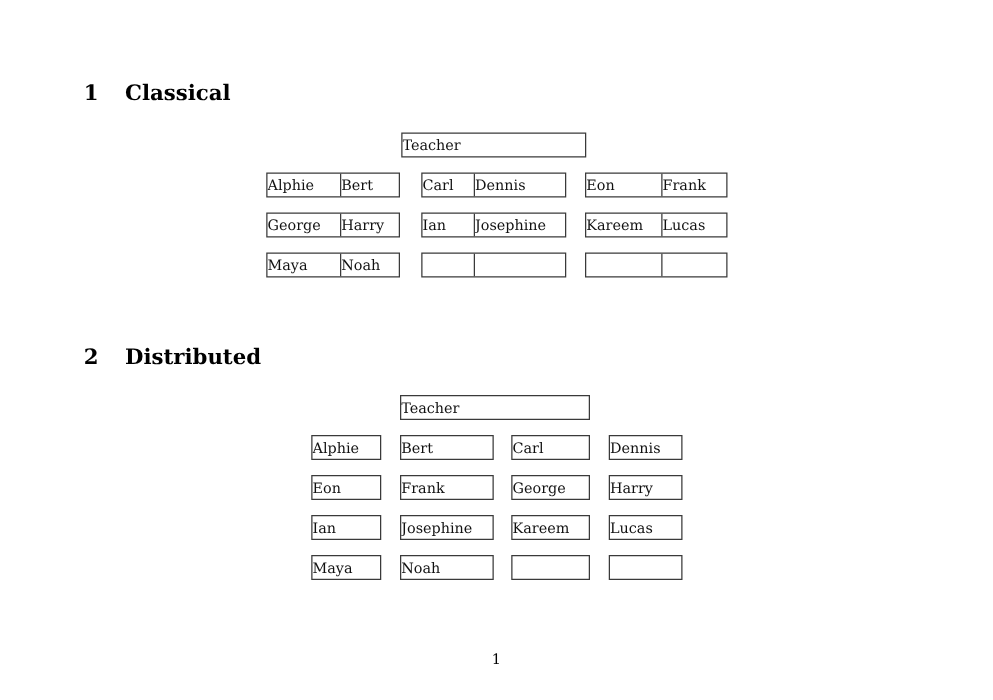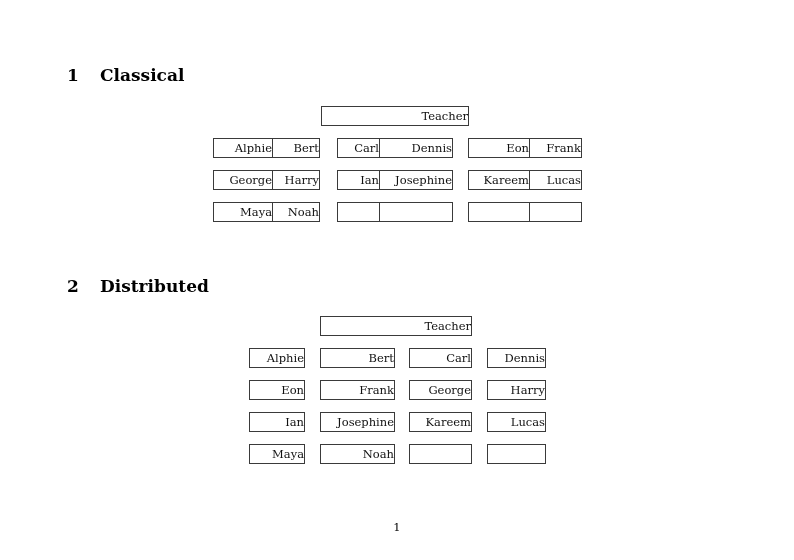--- a/index.html
+++ b/index.html
@@ -49,21 +49,21 @@
     height: 20px;
     display: flex;
     box-sizing: border-box;
     border: 1px solid #3a3a3a;
     background: #ffffff;
   }
   .cell {
     box-sizing: border-box;
     height: 18px;
     line-height: 18px;
-    text-align: right;
+    text-align: left;
     font-size: 11.5px;
     white-space: nowrap;
     overflow: hidden;
     color: #111111;
   }
   .cell + .cell {
     border-left: 1px solid #3a3a3a;
   }
 
   .teacher-row .cell {

